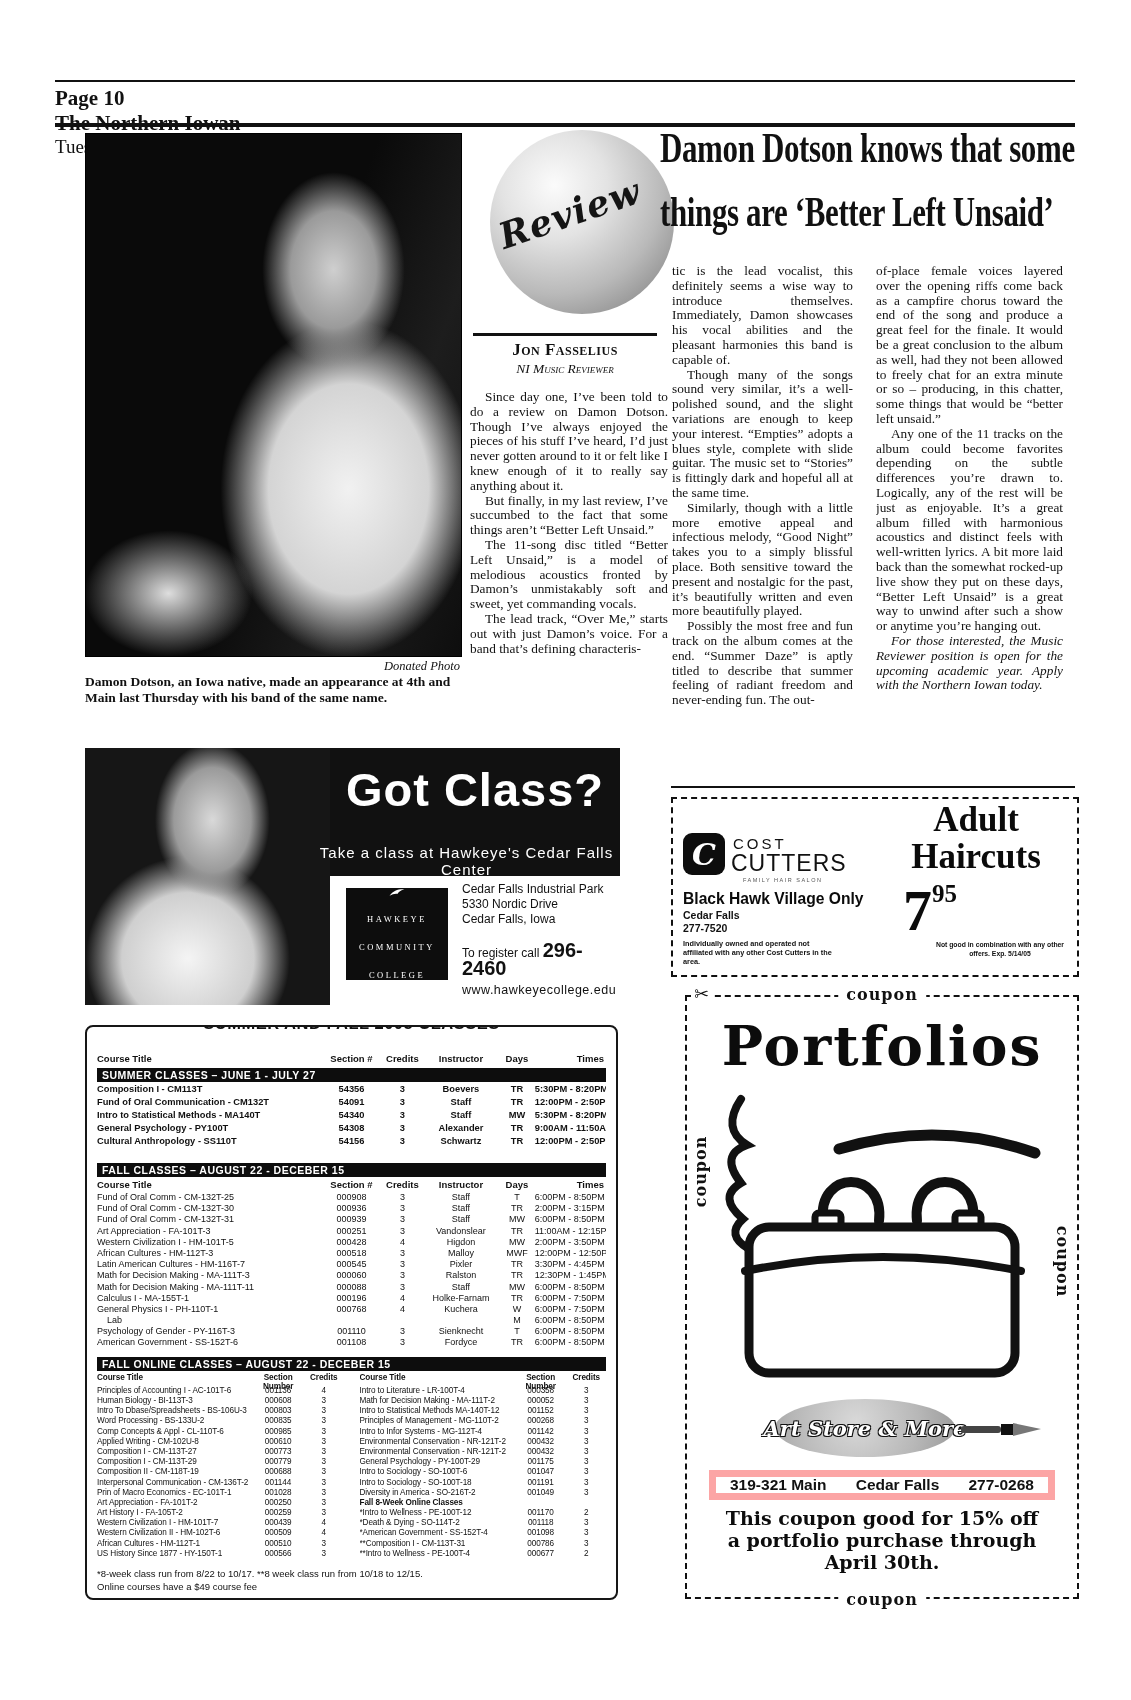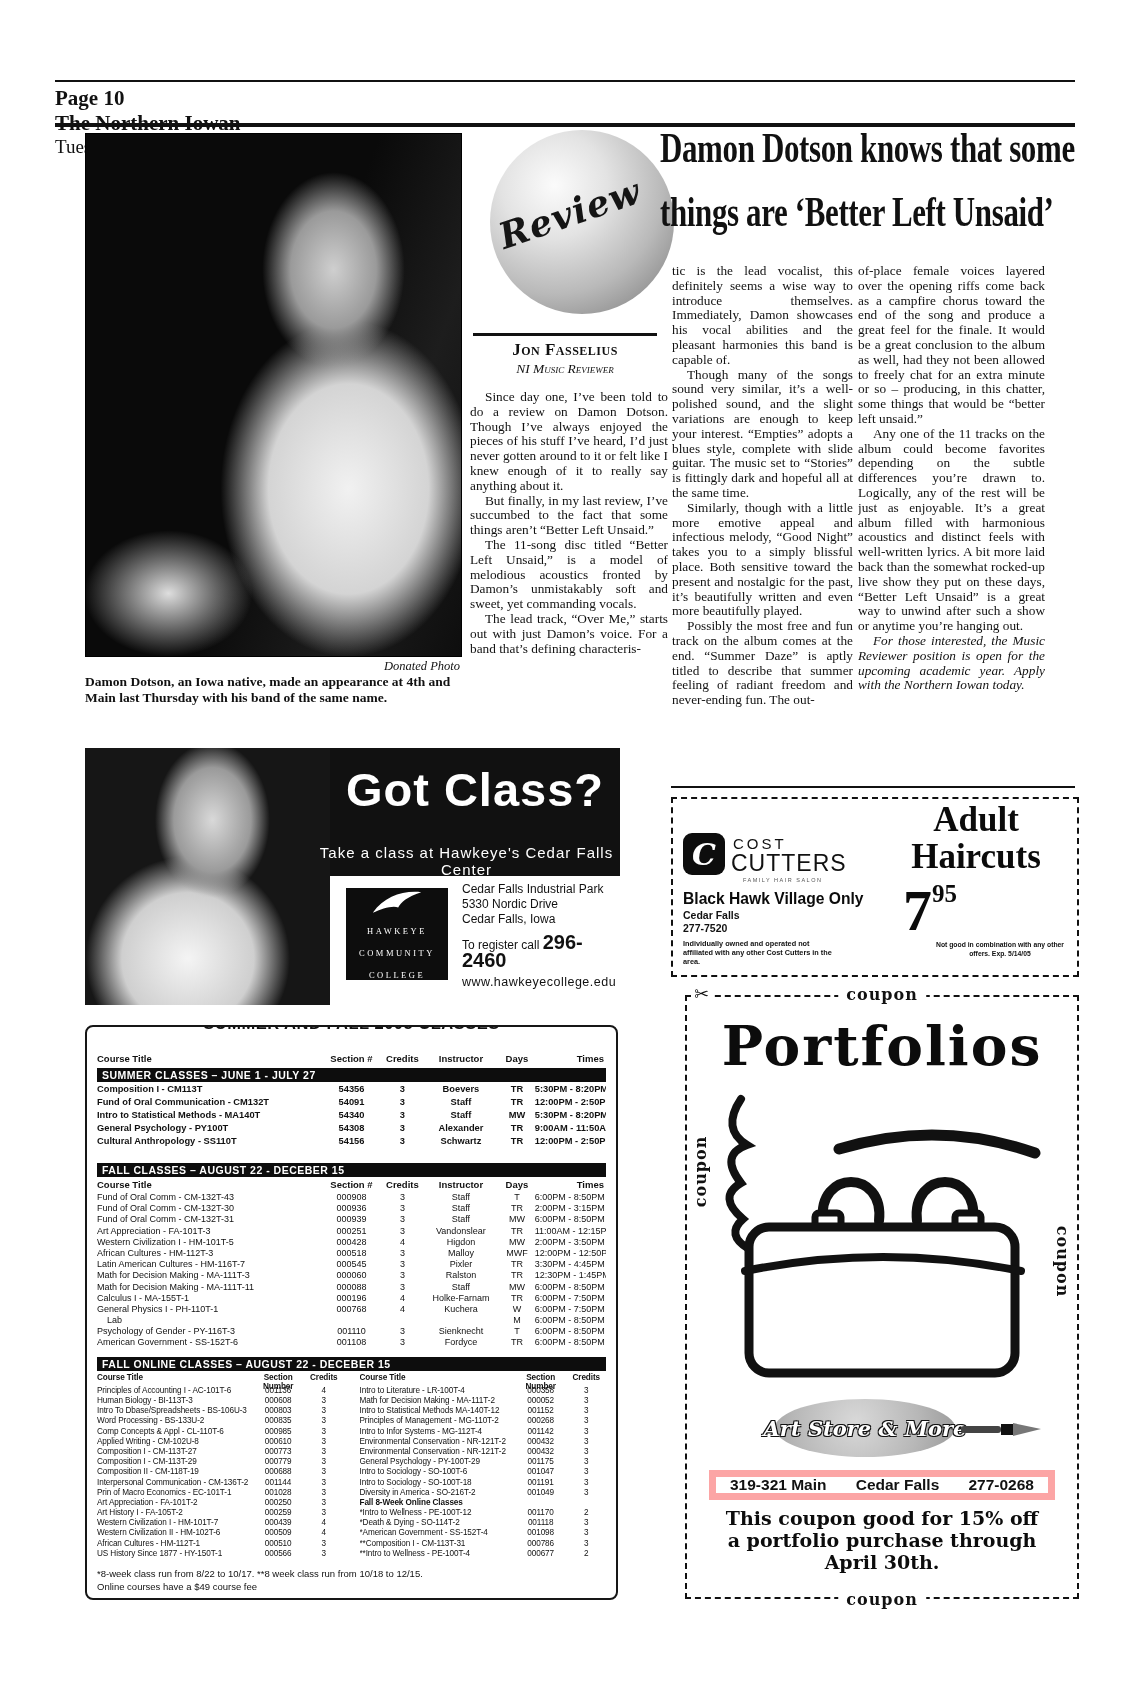--- a/index.html
+++ b/index.html
@@ -39,41 +39,41 @@
   #byline-rule{left:473px;top:333px;width:184px;height:3px;}
   #byline-name{left:460px;top:340px;width:210px;text-align:center;font-weight:bold;font-size:17px;font-variant:small-caps;letter-spacing:0.5px;}
   #byline-title{left:460px;top:361px;width:210px;text-align:center;font-style:italic;font-size:13.5px;font-variant:small-caps;}
 
   
   .col{position:absolute;text-align:justify;overflow:hidden;}
   .col p{margin:0;text-indent:15px;font-size:13.3px;line-height:14.8px;}
   .cont p:first-child{text-indent:0;}
   #col1{left:470px;top:390px;width:198px;height:350px;}
   #col2{left:672px;top:264px;width:181px;height:528px;}
-  #col3{left:858px;top:264px;width:187px;height:528px;}
+  #col3{left:876px;top:264px;width:187px;height:528px;}
   #col3-note{font-style:italic;}
   #cols-rule{left:671px;top:786px;width:404px;height:2px;}
 
   
   #gotclass{left:85px;top:748px;width:535px;height:257px;background:#111;}
   #gc-photo{position:absolute;left:0;top:0;width:245px;height:257px;
     background:
       radial-gradient(70px 95px at 52% 28%, #d9d9d9 0%, #9a9a9a 55%, rgba(17,17,17,0) 82%),
       radial-gradient(120px 120px at 42% 82%, #f4f4f4 0%, #cfcfcf 55%, rgba(17,17,17,0) 85%),
       #161616;}
   #gc-head{position:absolute;left:245px;top:14px;width:290px;text-align:center;color:#fff;
     font-family:"Liberation Sans",sans-serif;font-weight:bold;font-size:47px;letter-spacing:1px;}
   #gc-sub{position:absolute;left:228px;top:96px;width:307px;text-align:center;color:#fff;
     font-family:"Liberation Sans",sans-serif;font-size:15px;letter-spacing:1px;}
   #gc-white{position:absolute;left:245px;top:128px;width:290px;height:129px;background:#fff;}
   #gc-logo{position:absolute;left:16px;top:12px;width:102px;height:92px;background:#0d0d0d;
-    display:flex;flex-direction:column;align-items:center;justify-content:center;gap:12px;}
+    display:flex;flex-direction:column;align-items:center;justify-content:center;gap:18px;}
   .gc-logo-line{color:#fff;font-family:"Liberation Serif",serif;font-size:8.5px;letter-spacing:2.5px;}
   #gc-addr{position:absolute;left:132px;top:6px;width:158px;font-family:"Liberation Sans",sans-serif;font-size:12px;line-height:15px;color:#111;}
-  #gc-register{margin-top:8px;font-size:12px;}
+  #gc-register{margin-top:16px;font-size:12px;}
   #gc-phone{font-size:20px;font-weight:bold;}
   #gc-site{margin-top:4px;font-size:12.5px;letter-spacing:0.5px;}
 
   
   #costcutters{left:671px;top:797px;width:404px;height:176px;border:2px dashed #111;background:#fff;
     font-family:"Liberation Sans",sans-serif;}
   #cc-logo-box{position:absolute;left:10px;top:34px;width:42px;height:42px;background:#0d0d0d;border-radius:9px;
     color:#fff;font-family:"DejaVu Serif",serif;font-style:italic;font-size:30px;font-weight:bold;
     display:flex;align-items:center;justify-content:center;}
   #cc-cost{position:absolute;left:60px;top:36px;font-size:15px;letter-spacing:3px;color:#111;}
@@ -328,21 +328,21 @@
     <div class="trow6 hdr6">
       <div class="cell c0">Course Title</div>
       <div class="cell c1">Section #</div>
       <div class="cell c2">Credits</div>
       <div class="cell c3">Instructor</div>
       <div class="cell c4">Days</div>
       <div class="cell c5">Times</div>
     </div>
     <div id="fall-rows">
         <div class="trow6">
-          <div class="cell c0">Fund of Oral Comm - CM-132T-43</div>
+          <div class="cell c0">Fund of Oral Comm - CM-132T-25</div>
           <div class="cell c1">000908</div>
           <div class="cell c2">3</div>
           <div class="cell c3">Staff</div>
           <div class="cell c4">T</div>
           <div class="cell c5">6:00PM - 8:50PM</div>
         </div>
         <div class="trow6">
           <div class="cell c0">Fund of Oral Comm - CM-132T-30</div>
           <div class="cell c1">000936</div>
           <div class="cell c2">3</div>

